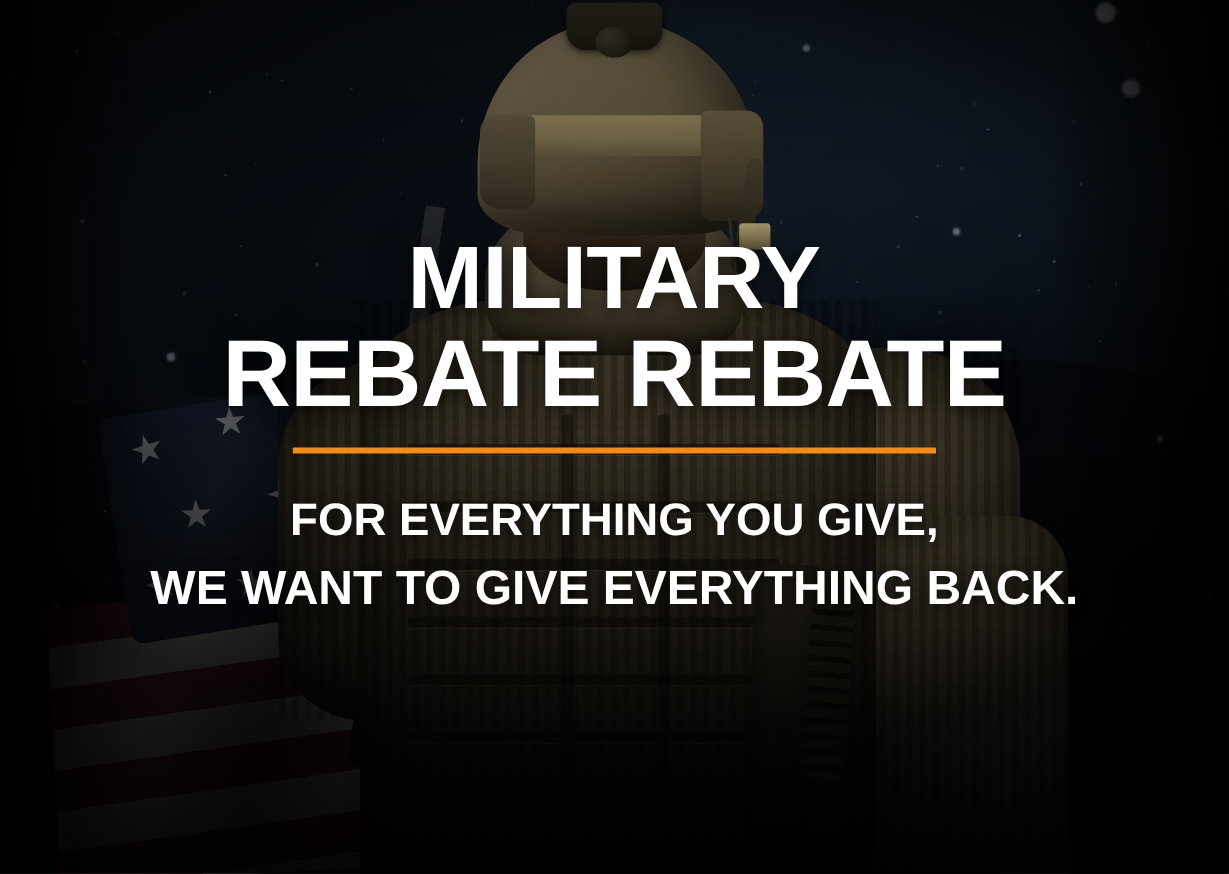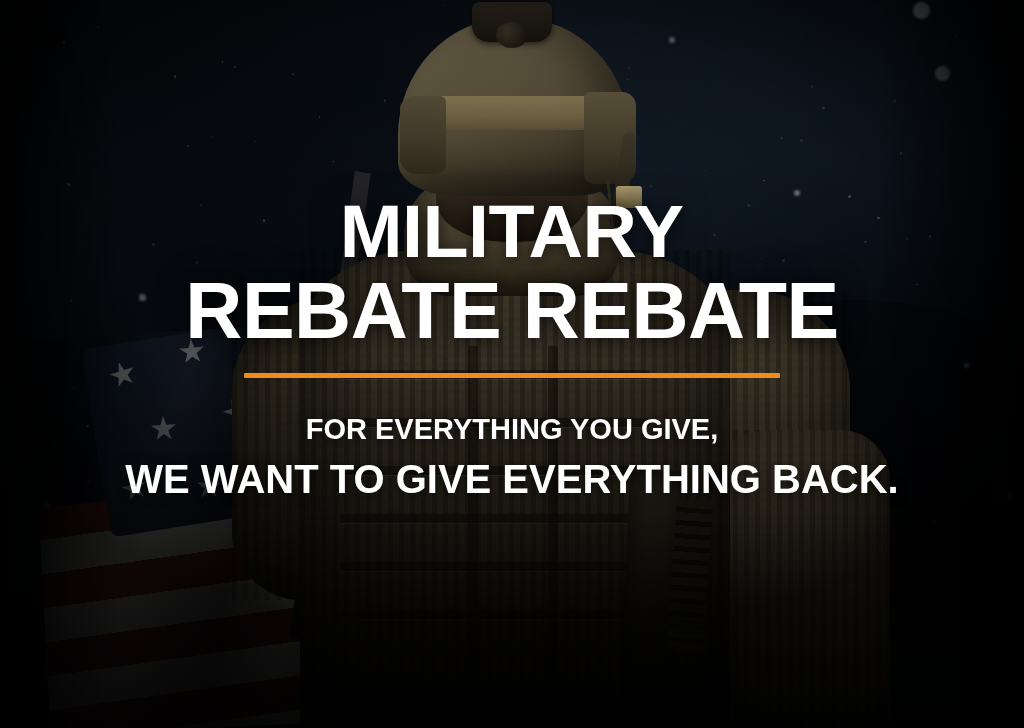--- a/index.html
+++ b/index.html
@@ -258,21 +258,21 @@
     width:536px; height:5px;
     border-radius:1px;
   }
   .sub{
     text-align:center;
     color:#ffffff;
     font-weight:700;
     line-height:1.18;
     text-shadow:0 2px 12px rgba(0,0,0,.6);
   }
-  .sub-1{font-size:29px; margin-top:34px; transform:scaleX(1.0);}
+  .sub-1{font-size:38px; margin-top:34px; transform:scaleX(1.0);}
   .sub-2{font-size:40px; margin-top:10px;}
 </style>
 </head>
 <body>
 
 <div id="banner">
 
   <div class="sky"></div>
   <div class="sky-sweep"></div>
   <div class="arc"></div>

